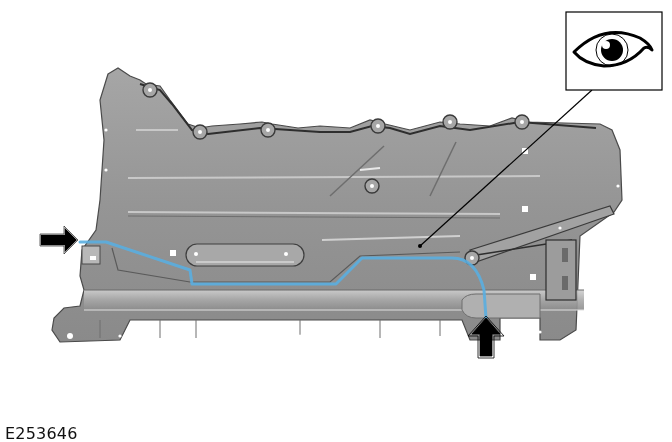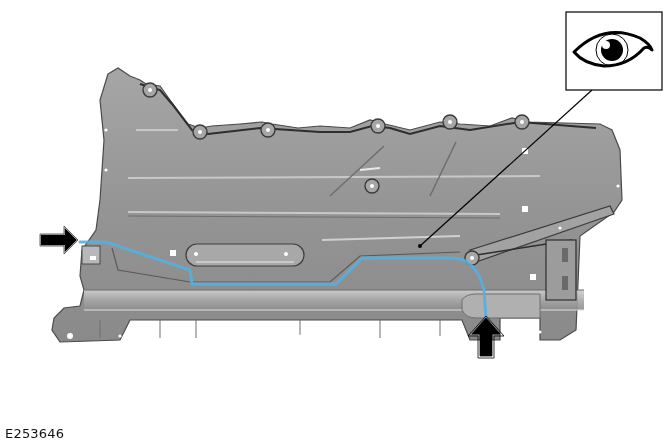--- a/index.html
+++ b/index.html
@@ -1,19 +1,19 @@
 <!DOCTYPE html>
 <html><head>
 <meta charset="utf-8">
 <style>
   html, body { margin: 0; padding: 0; background: #ffffff; }
   body { width: 672px; height: 442px; position: relative; overflow: hidden;
          font-family: "DejaVu Sans", sans-serif; }
   #canvas { position: absolute; left: 0; top: 0; width: 672px; height: 442px; }
-  .fig-code { position: absolute; left: 5px; top: 428px; font-size: 13px;
+  .fig-code { position: absolute; left: 5px; top: 428px; font-size: 16px;
               color: #111; line-height: 12px; letter-spacing: 0.2px; }
 </style>
 </head>
 <body>
 
 <svg id="canvas" viewBox="0 0 672 442" xmlns="http://www.w3.org/2000/svg">
   <defs>
     <linearGradient id="panelGrad" x1="0" y1="0" x2="0" y2="1">
       <stop offset="0" stop-color="#a6a6a6"></stop>
       <stop offset="0.5" stop-color="#959595"></stop>

